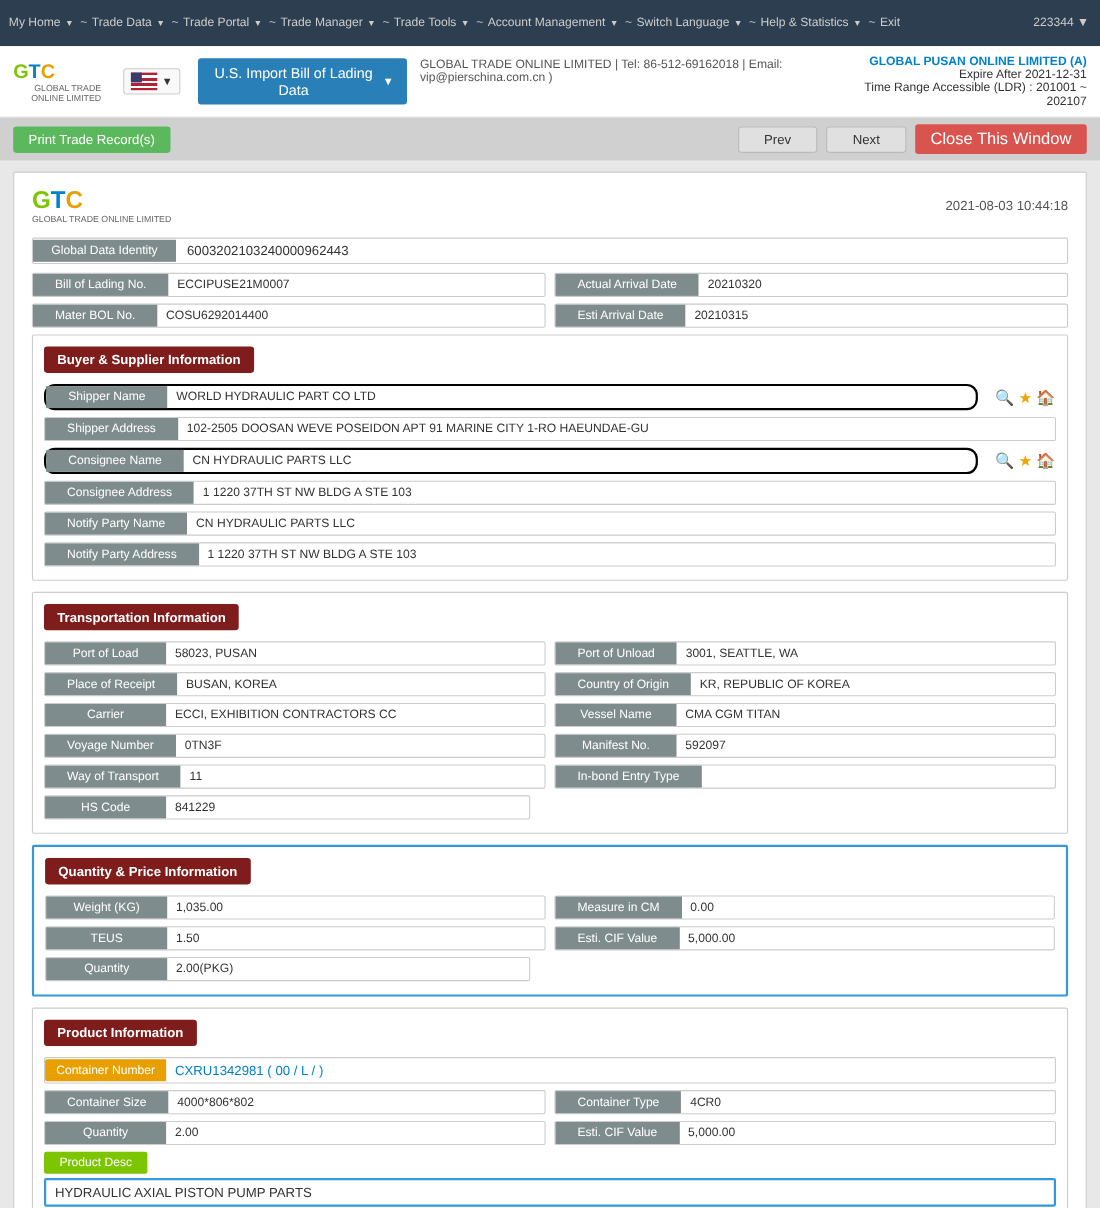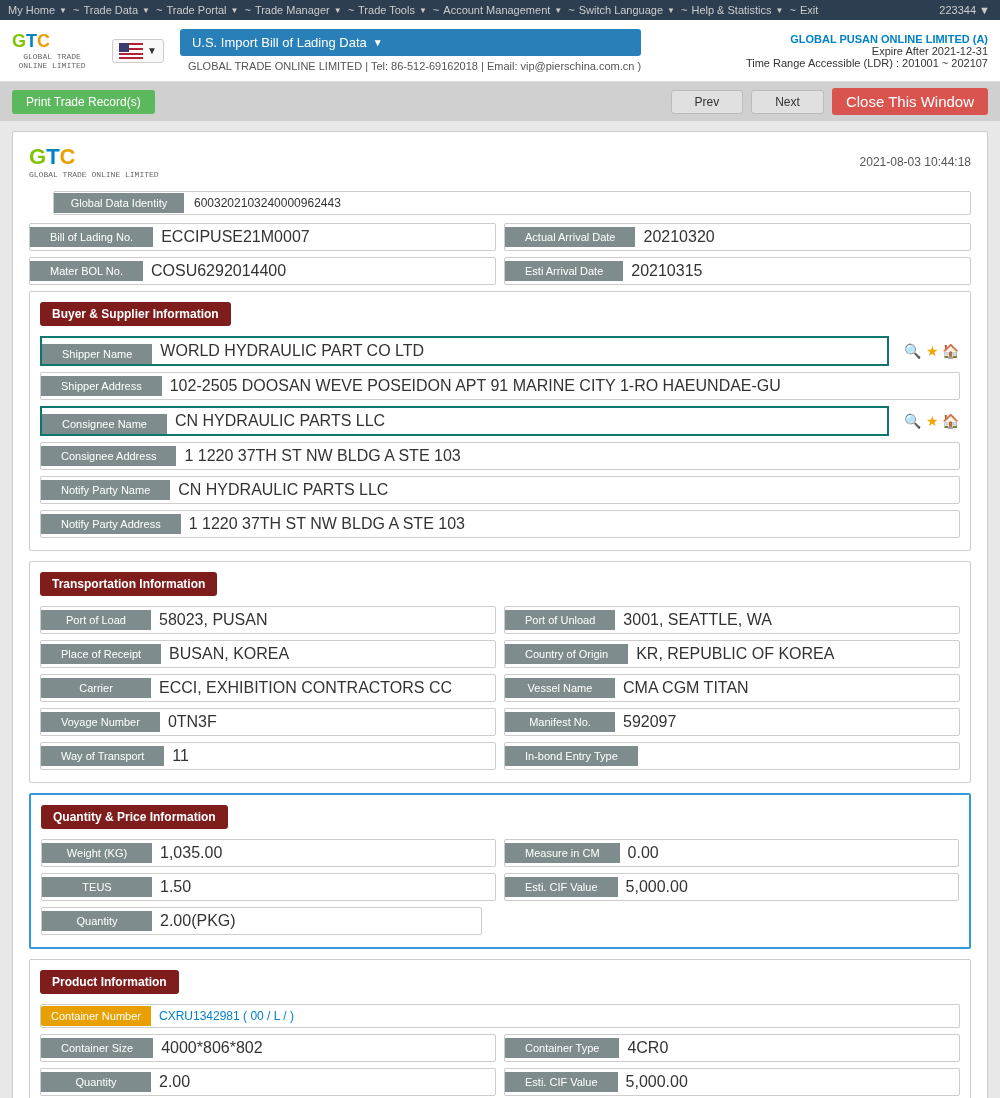--- a/index.html
+++ b/index.html
@@ -5,21 +5,21 @@
     * { box-sizing: border-box; margin: 0; padding: 0; }
     body { font-family: Arial, sans-serif; font-size: 12px; background: #e8e8e8; color: #333; width: 1000px; }
 
     
     .top-nav {
       background: #2c3e50;
       color: #ccc;
       display: flex;
       align-items: center;
       padding: 0 8px;
-      height: 20px;
+      height: 42px;
       font-size: 11px;
     }
     .top-nav a, .top-nav span { color: #ccc; text-decoration: none; margin-right: 2px; cursor: pointer; }
     .top-nav .nav-item { display: flex; align-items: center; margin-right: 4px; }
     .top-nav .nav-item span.arrow { font-size: 8px; margin-left: 2px; }
     .top-nav .user-id { margin-left: auto; color: #ccc; text-align: right; }
 
     
     .header {
       background: #fff;
@@ -32,21 +32,21 @@
     .logo-box {
       width: 80px; height: 45px;
       background: #fff;
       display: flex; align-items: center; justify-content: center;
       border: none;
     }
     .logo-text { font-size: 18px; font-weight: bold; }
     .logo-text .g { color: #7dc500; }
     .logo-text .t { color: #0082c8; }
     .logo-text .c { color: #e8a000; }
-    .logo-sub { font-size: 8px; color: #666; text-align: center; font-family: Liberation Mono, monospace; }
+    .logo-sub { font-size: 8px; color: #666; text-align: right; }
 
     .flag-selector {
       display: flex; align-items: center; margin-right: 16px;
       border: 1px solid #ccc; border-radius: 3px; padding: 3px 6px;
       cursor: pointer; background: #f9f9f9;
     }
     .flag-us { width: 24px; height: 16px; background: linear-gradient(#B22234 0%, #B22234 15%, #fff 15%, #fff 30%, #B22234 30%, #B22234 45%, #fff 45%, #fff 60%, #B22234 60%, #B22234 75%, #fff 75%, #fff 90%, #B22234 90%, #B22234 100%); position: relative; }
     .flag-us::before { content: ''; position: absolute; top: 0; left: 0; width: 10px; height: 9px; background: #3C3B6E; }
 
     .data-selector {
@@ -111,21 +111,20 @@
     .record-logo { display: flex; flex-direction: column; align-items: flex-start; }
     .record-timestamp { font-size: 12px; color: #555; }
 
     
     .gdi-row {
       display: flex;
       align-items: center;
       margin-bottom: 8px;
       border: 1px solid #ccc;
       border-radius: 2px;
-      margin-left: 24px;
     }
     .gdi-label {
       background: #7f8c8d; color: #fff;
       padding: 4px 10px; font-size: 11px; min-width: 130px; text-align: center;
     }
     .gdi-value {
       padding: 4px 10px; font-size: 12px; flex: 1;
     }
 
     
@@ -143,43 +142,43 @@
       flex: 1;
     }
     .info-field.half { flex: 1; }
     .field-label {
       background: #7f8c8d; color: #fff;
       padding: 4px 20px; font-size: 11px;
       min-width: 110px; text-align: center;
       white-space: nowrap;
     }
     .field-value {
-      padding: 4px 8px; font-size: 16px; flex: 1;
+      padding: 4px 8px; font-size: 11px; flex: 1;
     }
 
     
     .section-header {
       background: #7f1d1d; color: #fff;
       padding: 5px 12px; border-radius: 3px;
       font-size: 12px; font-weight: bold;
       display: inline-block;
       margin-bottom: 10px;
     }
     .section-wrapper {
       border: 1px solid #ccc;
       border-radius: 2px;
       padding: 10px 10px 6px 10px;
       margin-bottom: 10px;
       background: #fff;
     }
     .shipper-field {
       display: flex;
       align-items: flex-end;
-      border: 2px solid #0f766e;
-      border-radius: 0;
+      border: 2px solid #000000;
+      border-radius: 10px;
       flex: 1;
     }
     .shipper-icons { display: flex; gap: 4px; margin-left: 8px; align-items: center; }
     .icon-search { color: #555; font-size: 14px; cursor: pointer; }
     .icon-star { color: #f0a500; font-size: 14px; cursor: pointer; }
     .icon-home { color: #888; font-size: 14px; cursor: pointer; }
 
     
     .container-num-label {
       background: #e8a000; color: #fff;
@@ -272,21 +271,21 @@
           <span class="g">G</span><span class="t">T</span><span class="c">C</span>
         </div>
         <div class="logo-sub">GLOBAL TRADE ONLINE LIMITED</div>
       </div>
     </div>
   </div>
   <div class="flag-selector">
     <div class="flag-us"></div>
     <span style="margin-left:4px; font-size:10px;">▼</span>
   </div>
-  <div style="display:flex; flex-direction:column; gap:4px;">
+  <div style="display:flex; gap:4px;">
     <button class="data-selector">
       <span>U.S. Import Bill of Lading Data</span>
       <span class="arrow">▼</span>
     </button>
     <div class="header-contact">GLOBAL TRADE ONLINE LIMITED | Tel: 86-512-69162018 | Email: vip@pierschina.com.cn )</div>
   </div>
   <div class="account-info">
     <div class="company">GLOBAL PUSAN ONLINE LIMITED (A)</div>
     <div class="expire">Expire After 2021-12-31</div>
     <div class="range">Time Range Accessible (LDR) : 201001 ~ 202107</div>
@@ -457,20 +456,26 @@
         <div class="info-field half">
           <div class="field-label">Way of Transport</div>
           <div class="field-value">11</div>
         </div>
         <div class="info-field half">
           <div class="field-label">In-bond Entry Type</div>
           <div class="field-value"></div>
         </div>
       </div>
 
+      <div class="info-row">
+        <div class="info-field" style="flex:0 0 48%;">
+          <div class="field-label">HS Code</div>
+          <div class="field-value">841229</div>
+        </div>
+      </div>
     </div>
 
     <div class="qty-section-wrapper">
       <div class="section-header">Quantity &amp; Price Information</div>
 
       <div class="info-row">
         <div class="info-field half">
           <div class="field-label">Weight (KG)</div>
           <div class="field-value">1,035.00</div>
         </div>

